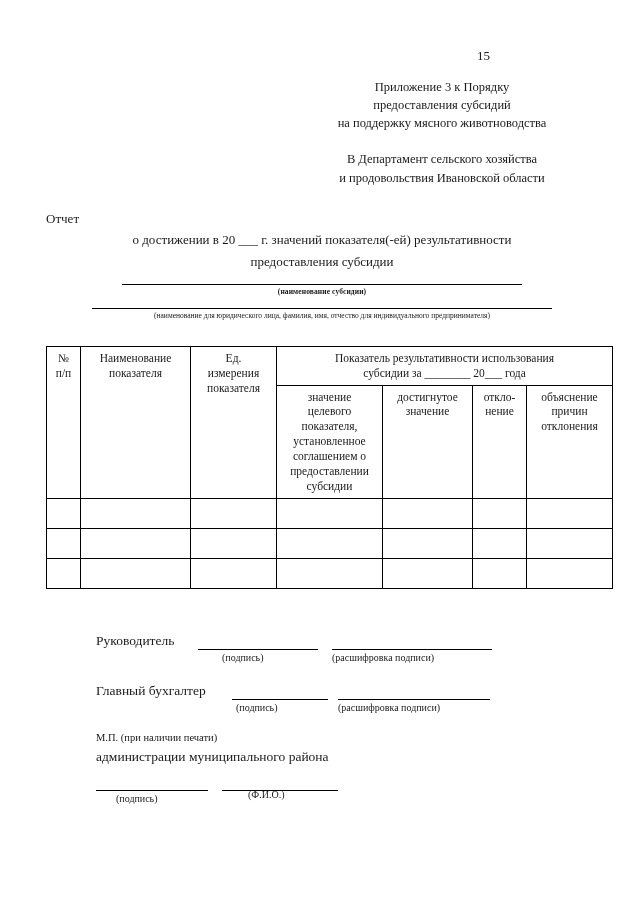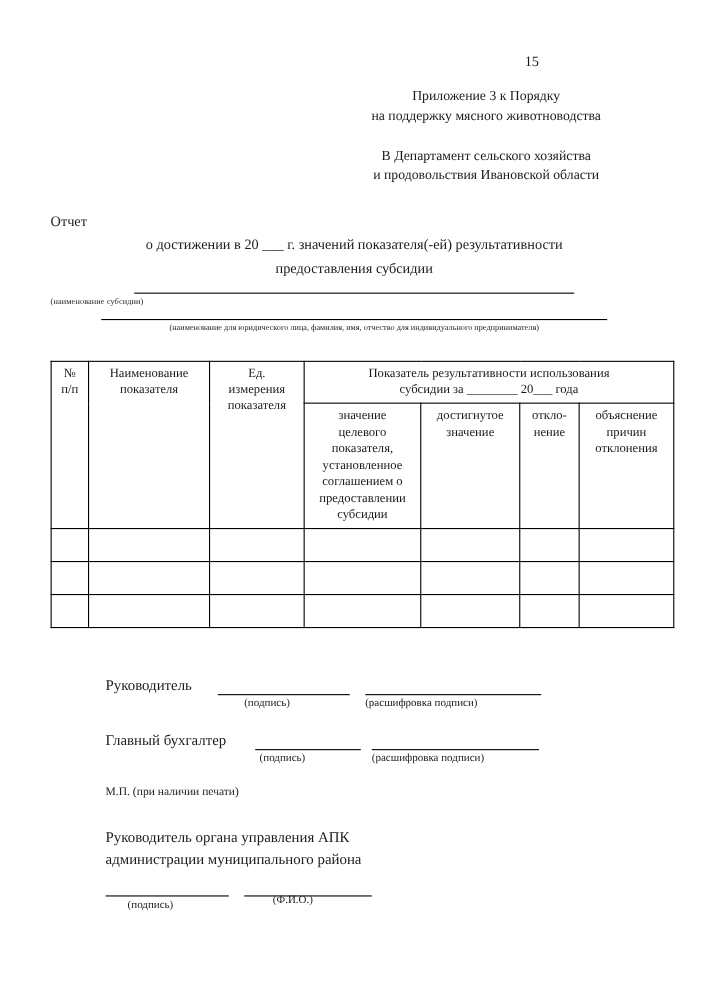--- a/index.html
+++ b/index.html
@@ -55,25 +55,26 @@
     margin-top: 3px;
   }
   .fill-rule {
     border-bottom: 1px solid #000;
     height: 0;
     margin: 12px auto 2px auto;
   }
   .rule-1 { width: 400px; }
   .rule-2 { width: 460px; }
   .caption {
-    text-align: left;
+    text-align: center;
     font-size: 7.5px;
     letter-spacing: 0.1px;
     margin-top: 1px;
     margin-bottom: 4px;
+    font-weight: bold;
   }
   .caption-wide {
     text-align: center;
     font-size: 7.5px;
     margin-top: 1px;
   }
   table.report {
     border-collapse: collapse;
     width: 546px;
     margin: 26px auto 0 auto;
@@ -137,20 +138,21 @@
 </style>
 </head>
 <body>
 
 <div class="page">
 
   <div class="page-number">15</div>
 
   <div class="block-right">
     <div>Приложение 3 к Порядку</div>
+    <div>предоставления субсидий</div>
     <div>на поддержку мясного животноводства</div>
   </div>
 
   <div class="block-dept">
     <div>В Департамент сельского хозяйства</div>
     <div>и продовольствия Ивановской области</div>
   </div>
 
   <div class="title-otchet">Отчет</div>
   <div class="title-line">о достижении в 20 ___ г. значений показателя(-ей)  результативности</div>
@@ -261,21 +263,20 @@
       <span class="sig-line" style="left:186px; top:16px; width:96px;"></span>
       <span class="sig-line" style="left:292px; top:16px; width:152px;"></span>
       <span class="sig-cap" style="left:190px; top:19px;">(подпись)</span>
       <span class="sig-cap" style="left:292px; top:19px;">(расшифровка подписи)</span>
     </div>
 
     <div class="plain" style="margin-top:10px;">
       <span class="small-note">М.П. (при наличии печати)</span>
     </div>
 
-    <div class="plain" style="margin-top:22px;">Руководитель органа управления АПК</div>
     <div class="plain">администрации муниципального района</div>
 
     <div class="sig-row" style="margin-top:12px;">
       <span class="sig-line" style="left:50px; top:10px; width:112px;"></span>
       <span class="sig-line" style="left:176px; top:10px; width:116px;"></span>
       <span class="sig-cap" style="left:70px; top:13px;">(подпись)</span>
       <span class="sig-cap" style="left:202px; top:9px;">(Ф.И.О.)</span>
     </div>
 
 

